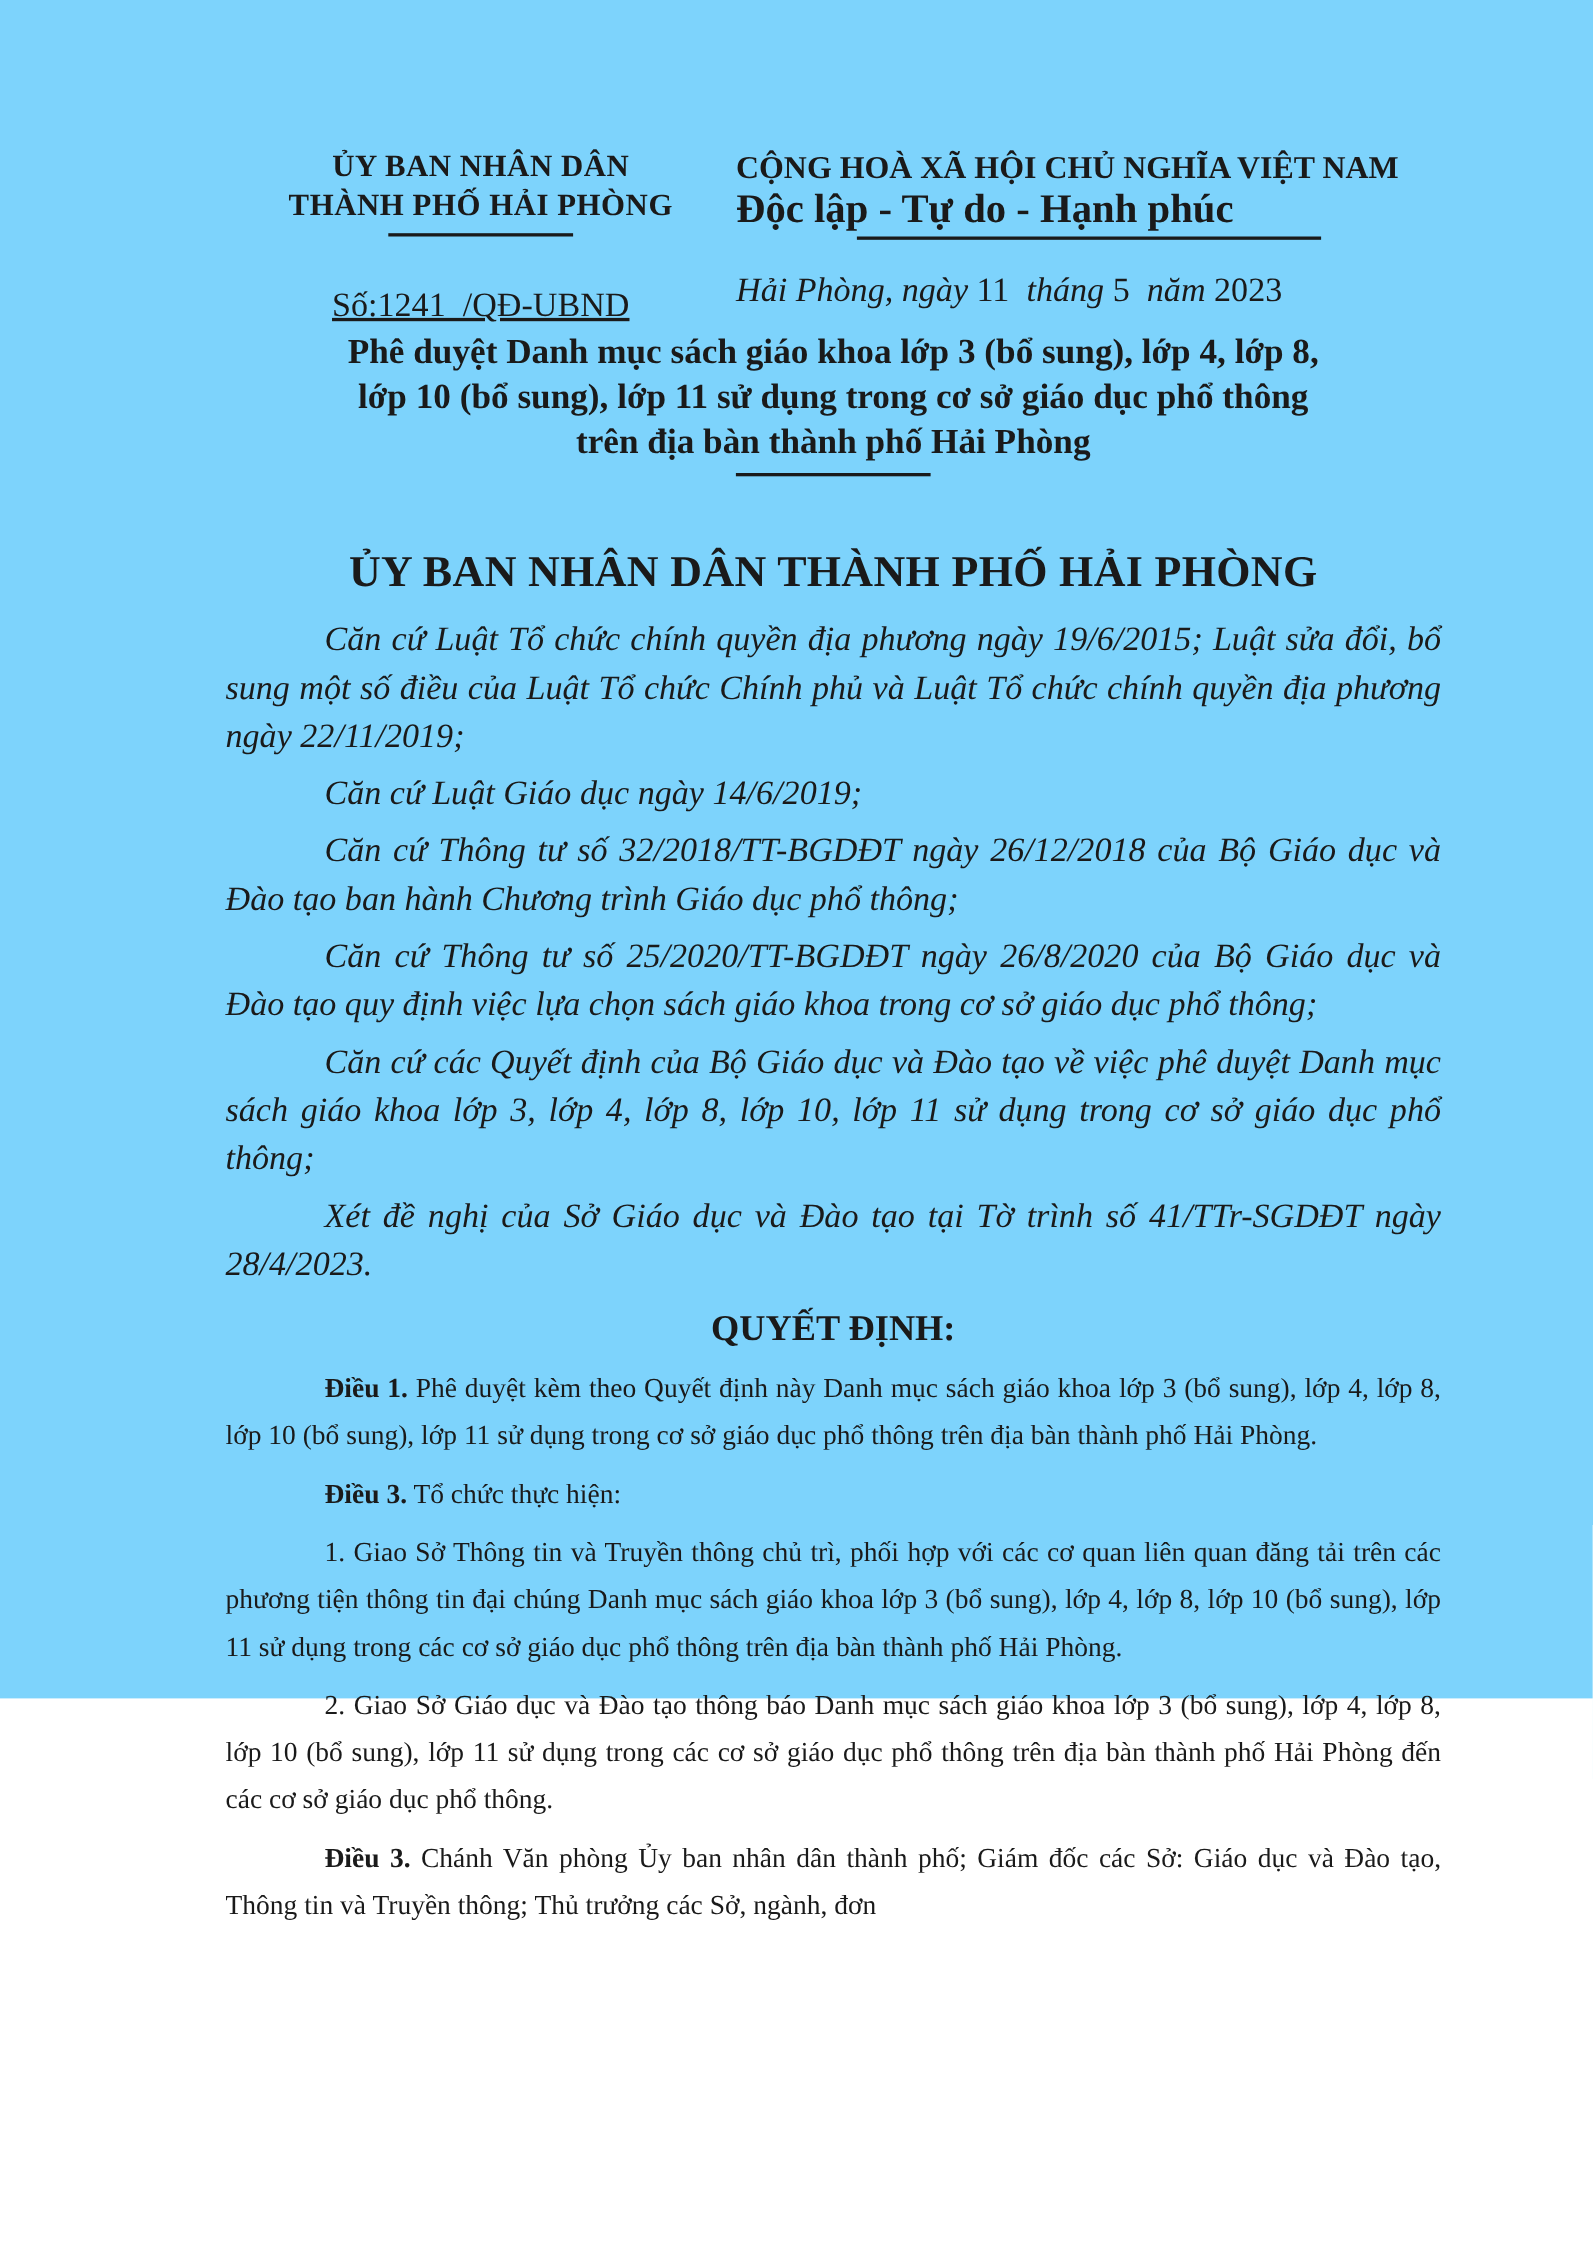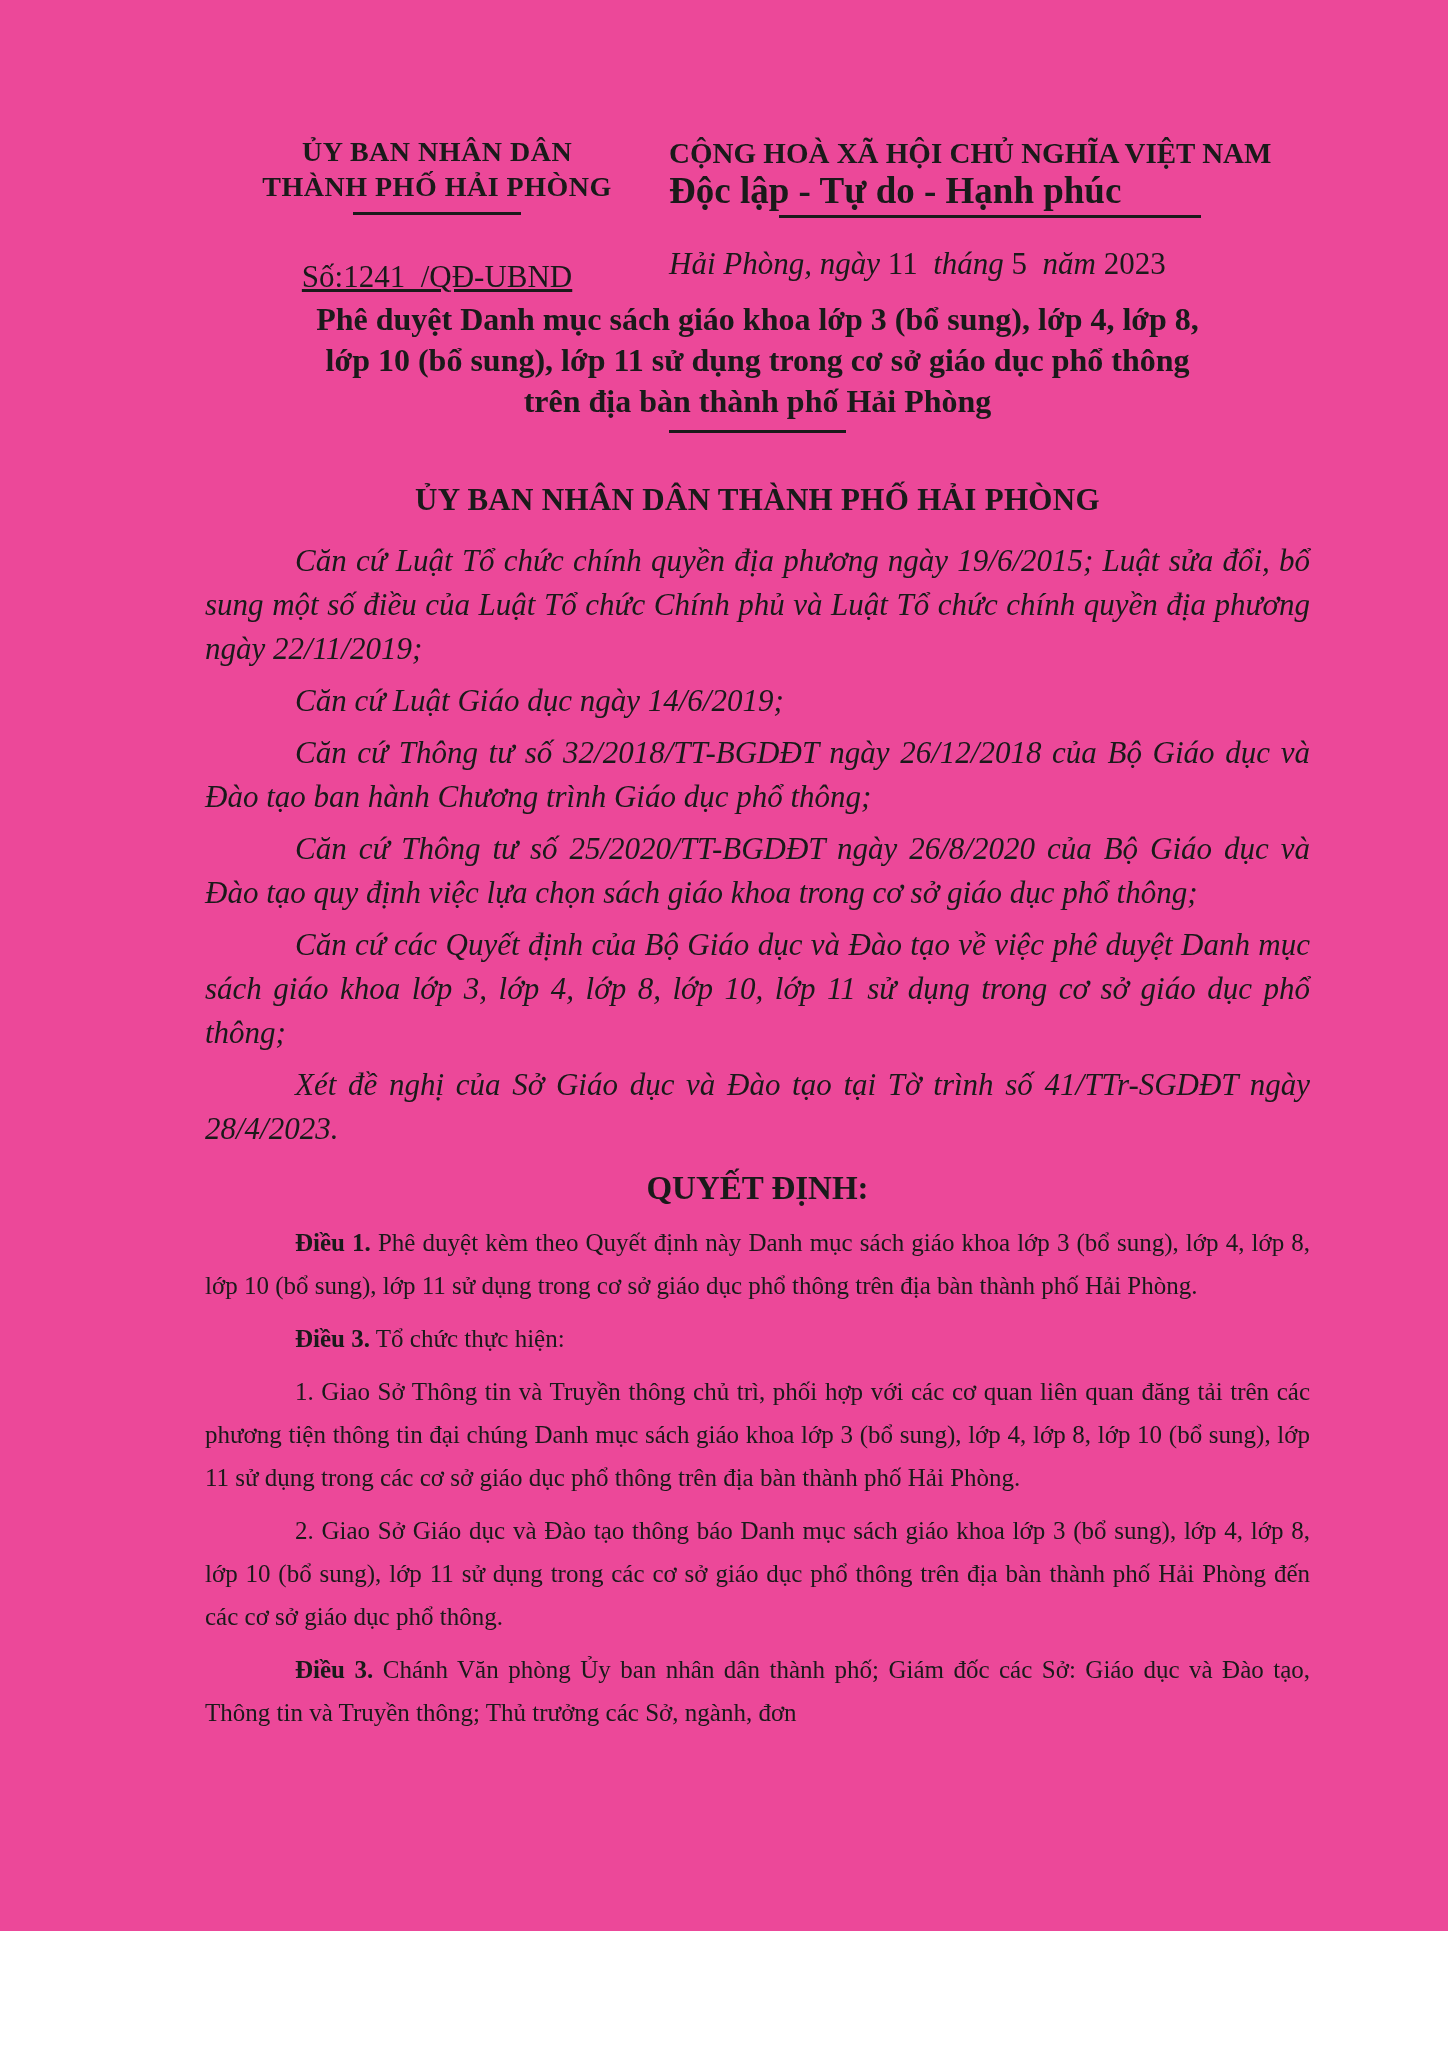--- a/index.html
+++ b/index.html
@@ -5,22 +5,22 @@
   * { margin: 0; padding: 0; box-sizing: border-box; }
   html, body { background: #ffffff; }
   body {
     width: 1448px; height: 2048px;
     font-family: "Liberation Serif", "DejaVu Serif", serif;
     color: #1a1a1a;
     overflow: hidden;
   }
   .page {
     position: relative;
-    width: 1448px; height: 1931px;
-    background: #ec4899;
+    width: 1448px; height: 1544px;
+    background: #7dd3fc;
     padding: 135px 138px 0 205px;
   }
 
   
   .doc-header { display: flex; width: 100%; }
   .hdr-left  { width: 42%; text-align: center; }
   .hdr-right { width: 58%; text-align: left; }
   .org-line1 { font-size: 28px; font-weight: 700; line-height: 34px; letter-spacing: .5px; }
   .org-line2 { font-size: 28px; font-weight: 700; line-height: 36px; letter-spacing: .5px; }
   .nat-line1 { font-size: 29px; font-weight: 700; line-height: 36px; }
@@ -34,22 +34,22 @@
 
   
   .title-heading {
     margin-top: 44px; text-align: center;
     font-size: 36px; font-weight: 700; line-height: 40px;
   }
   .subtitle { margin-top: 4px; text-align: center; font-size: 32px; font-weight: 700; line-height: 41px; }
   .title-rule { width: 177px; border-top: 3px solid #1a1a1a; margin: 8px auto 0 auto; }
 
   .authority-heading {
-    margin-top: 48px; text-align: center;
-    font-size: 31px; font-weight: 700; line-height: 38px; letter-spacing: .3px;
+    margin-top: 68px; text-align: center;
+    font-size: 40px; font-weight: 700; line-height: 38px; letter-spacing: .3px;
   }
 
   
   .preamble p {
     font-size: 31px; font-style: italic;
     line-height: 44px; text-align: justify; text-indent: 90px;
     margin-top: 8px;
   }
   .preamble p:first-child { margin-top: 20px; }
 

